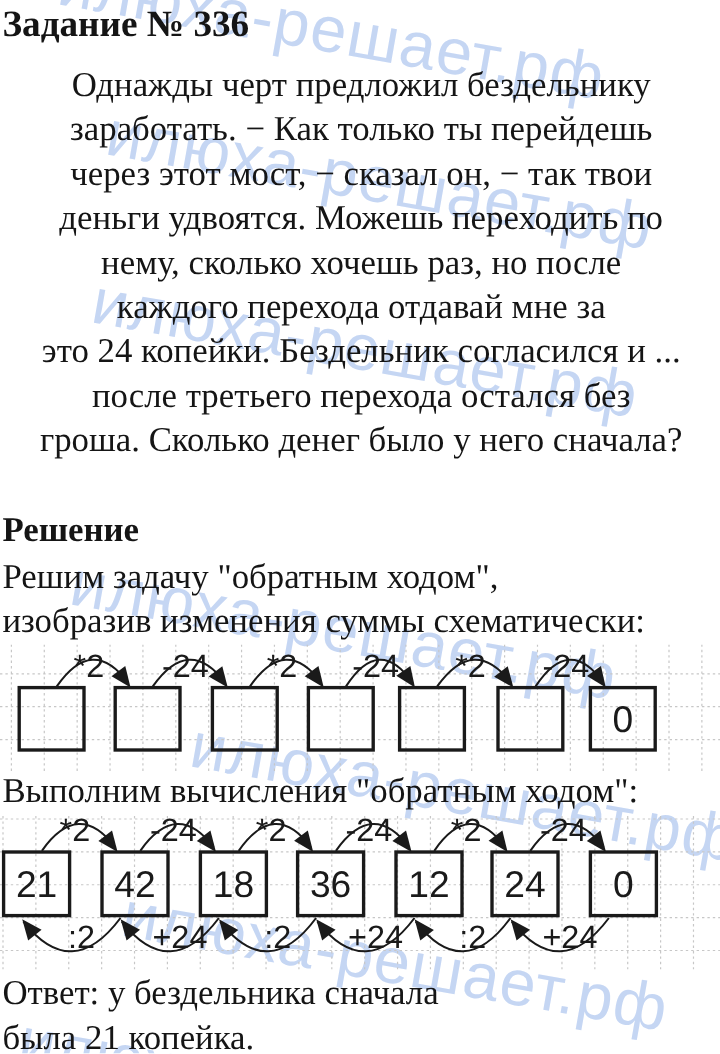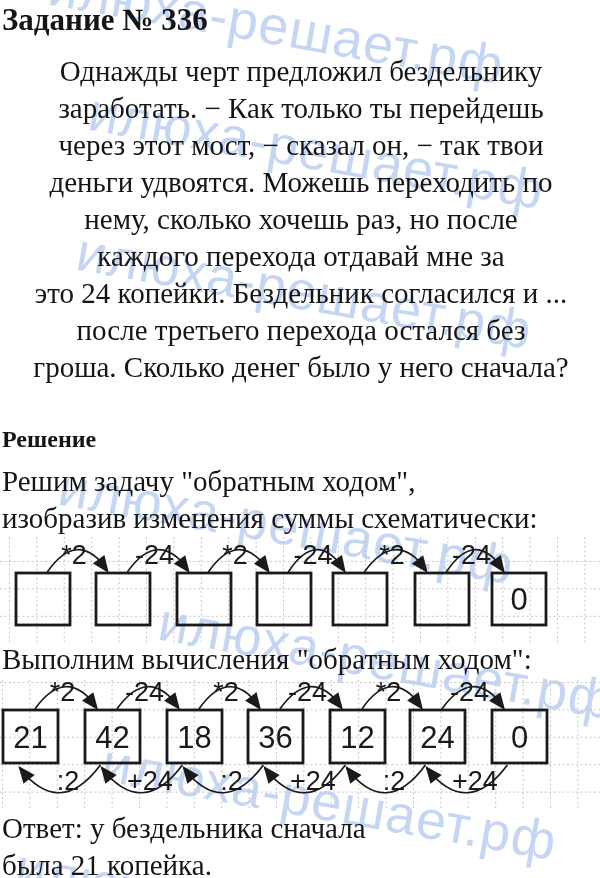--- a/index.html
+++ b/index.html
@@ -5,21 +5,21 @@
   html,body{margin:0;padding:0;background:#fff;}
   .page{position:relative;width:600px;height:878px;overflow:hidden;background:#ffffff;
         font-family:"Liberation Serif",serif;color:#151515;}
   .wm{position:absolute;z-index:0;font-family:"Liberation Sans",sans-serif;
       font-size:54px;letter-spacing:1px;color:#b7ccf1;opacity:.8;white-space:nowrap;
       transform:rotate(10deg);transform-origin:0 0;pointer-events:none;}
   .content{position:absolute;left:0;top:0;width:582px;height:878px;z-index:1;}
   .title{position:absolute;left:2px;top:2px;font-size:31px;font-weight:bold;}
   .body-text{font-size:29px;line-height:37px;white-space:pre-line;}
   .problem{position:absolute;left:2px;top:53px;width:598px;text-align:center;}
-  .heading{position:absolute;left:2px;top:426px;font-size:24px;font-weight:bold;}
+  .heading{position:absolute;left:2px;top:426px;font-size:29px;font-weight:bold;}
   .intro{position:absolute;left:2px;top:463px;width:598px;}
   .compute{position:absolute;left:2px;top:641px;width:598px;}
   .answer{position:absolute;left:2px;top:810px;width:598px;}
   .diagram{position:absolute;left:0;}
   #diagram1{top:537px;}
   #diagram2{top:680px;}
   .lab{font-family:"Liberation Sans",sans-serif;font-size:27px;fill:#1a1a1a;}
   .num{font-family:"Liberation Sans",sans-serif;font-size:31px;fill:#1a1a1a;}
 </style>
 </head>

